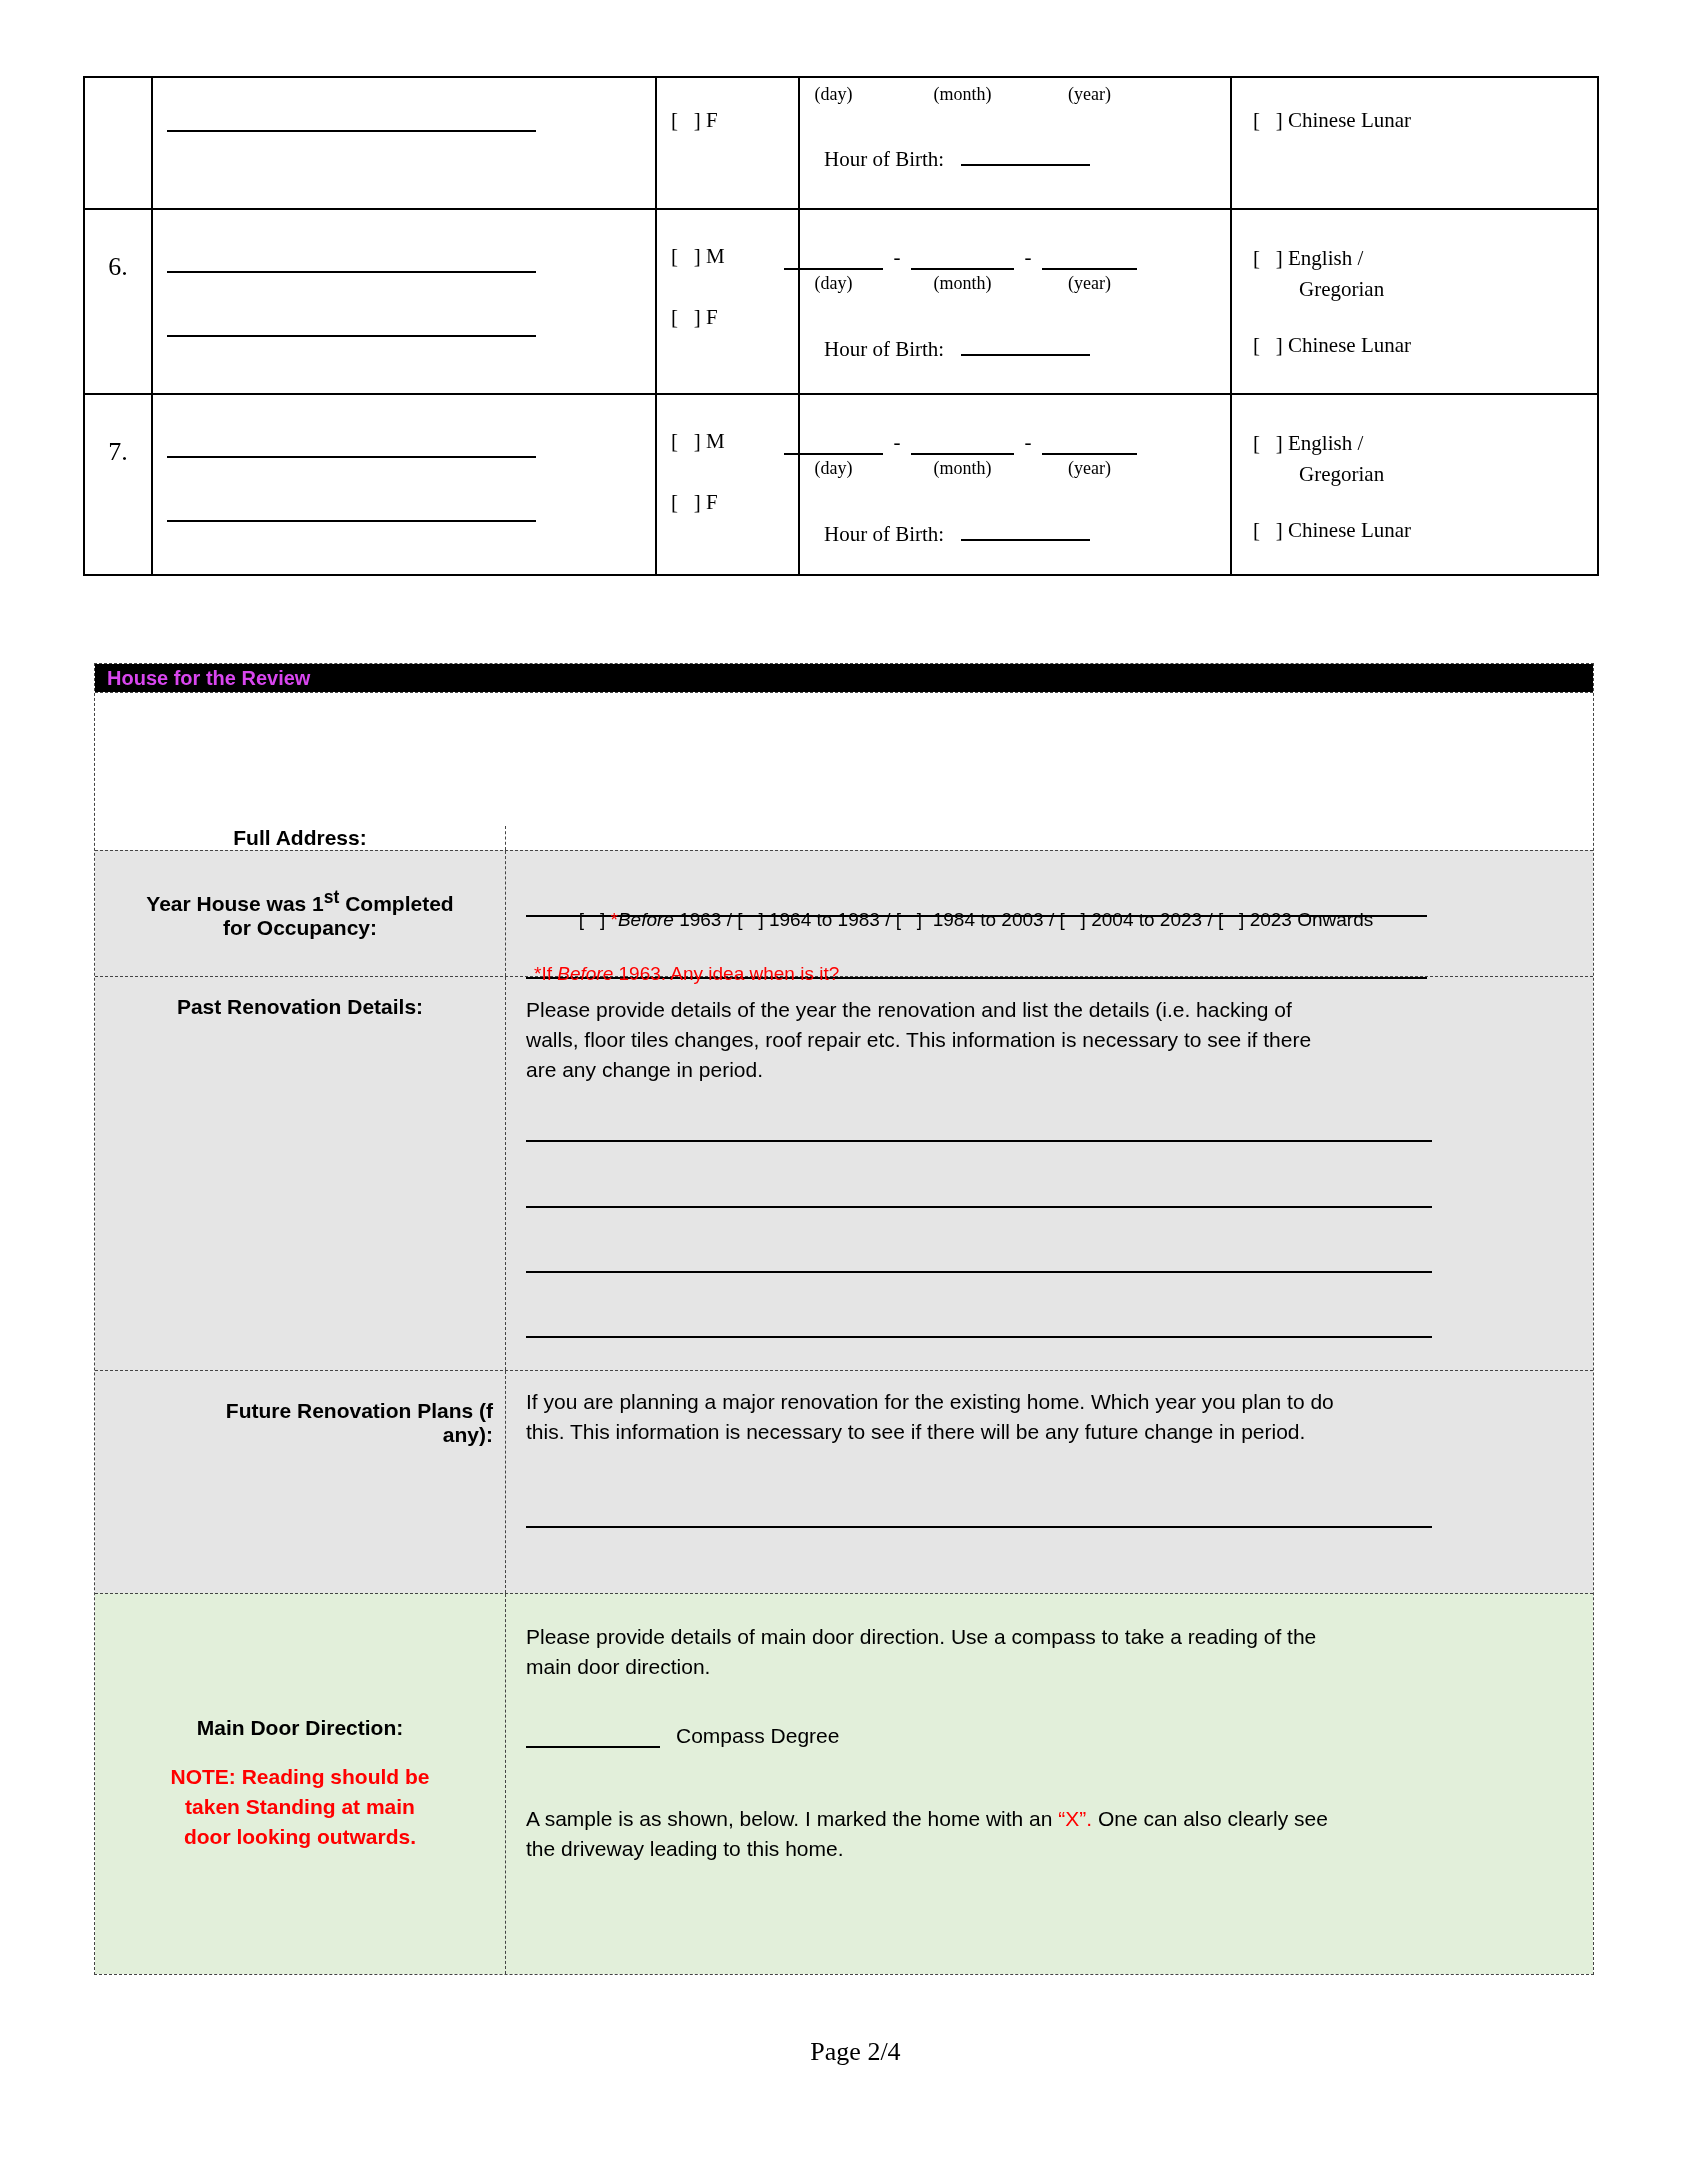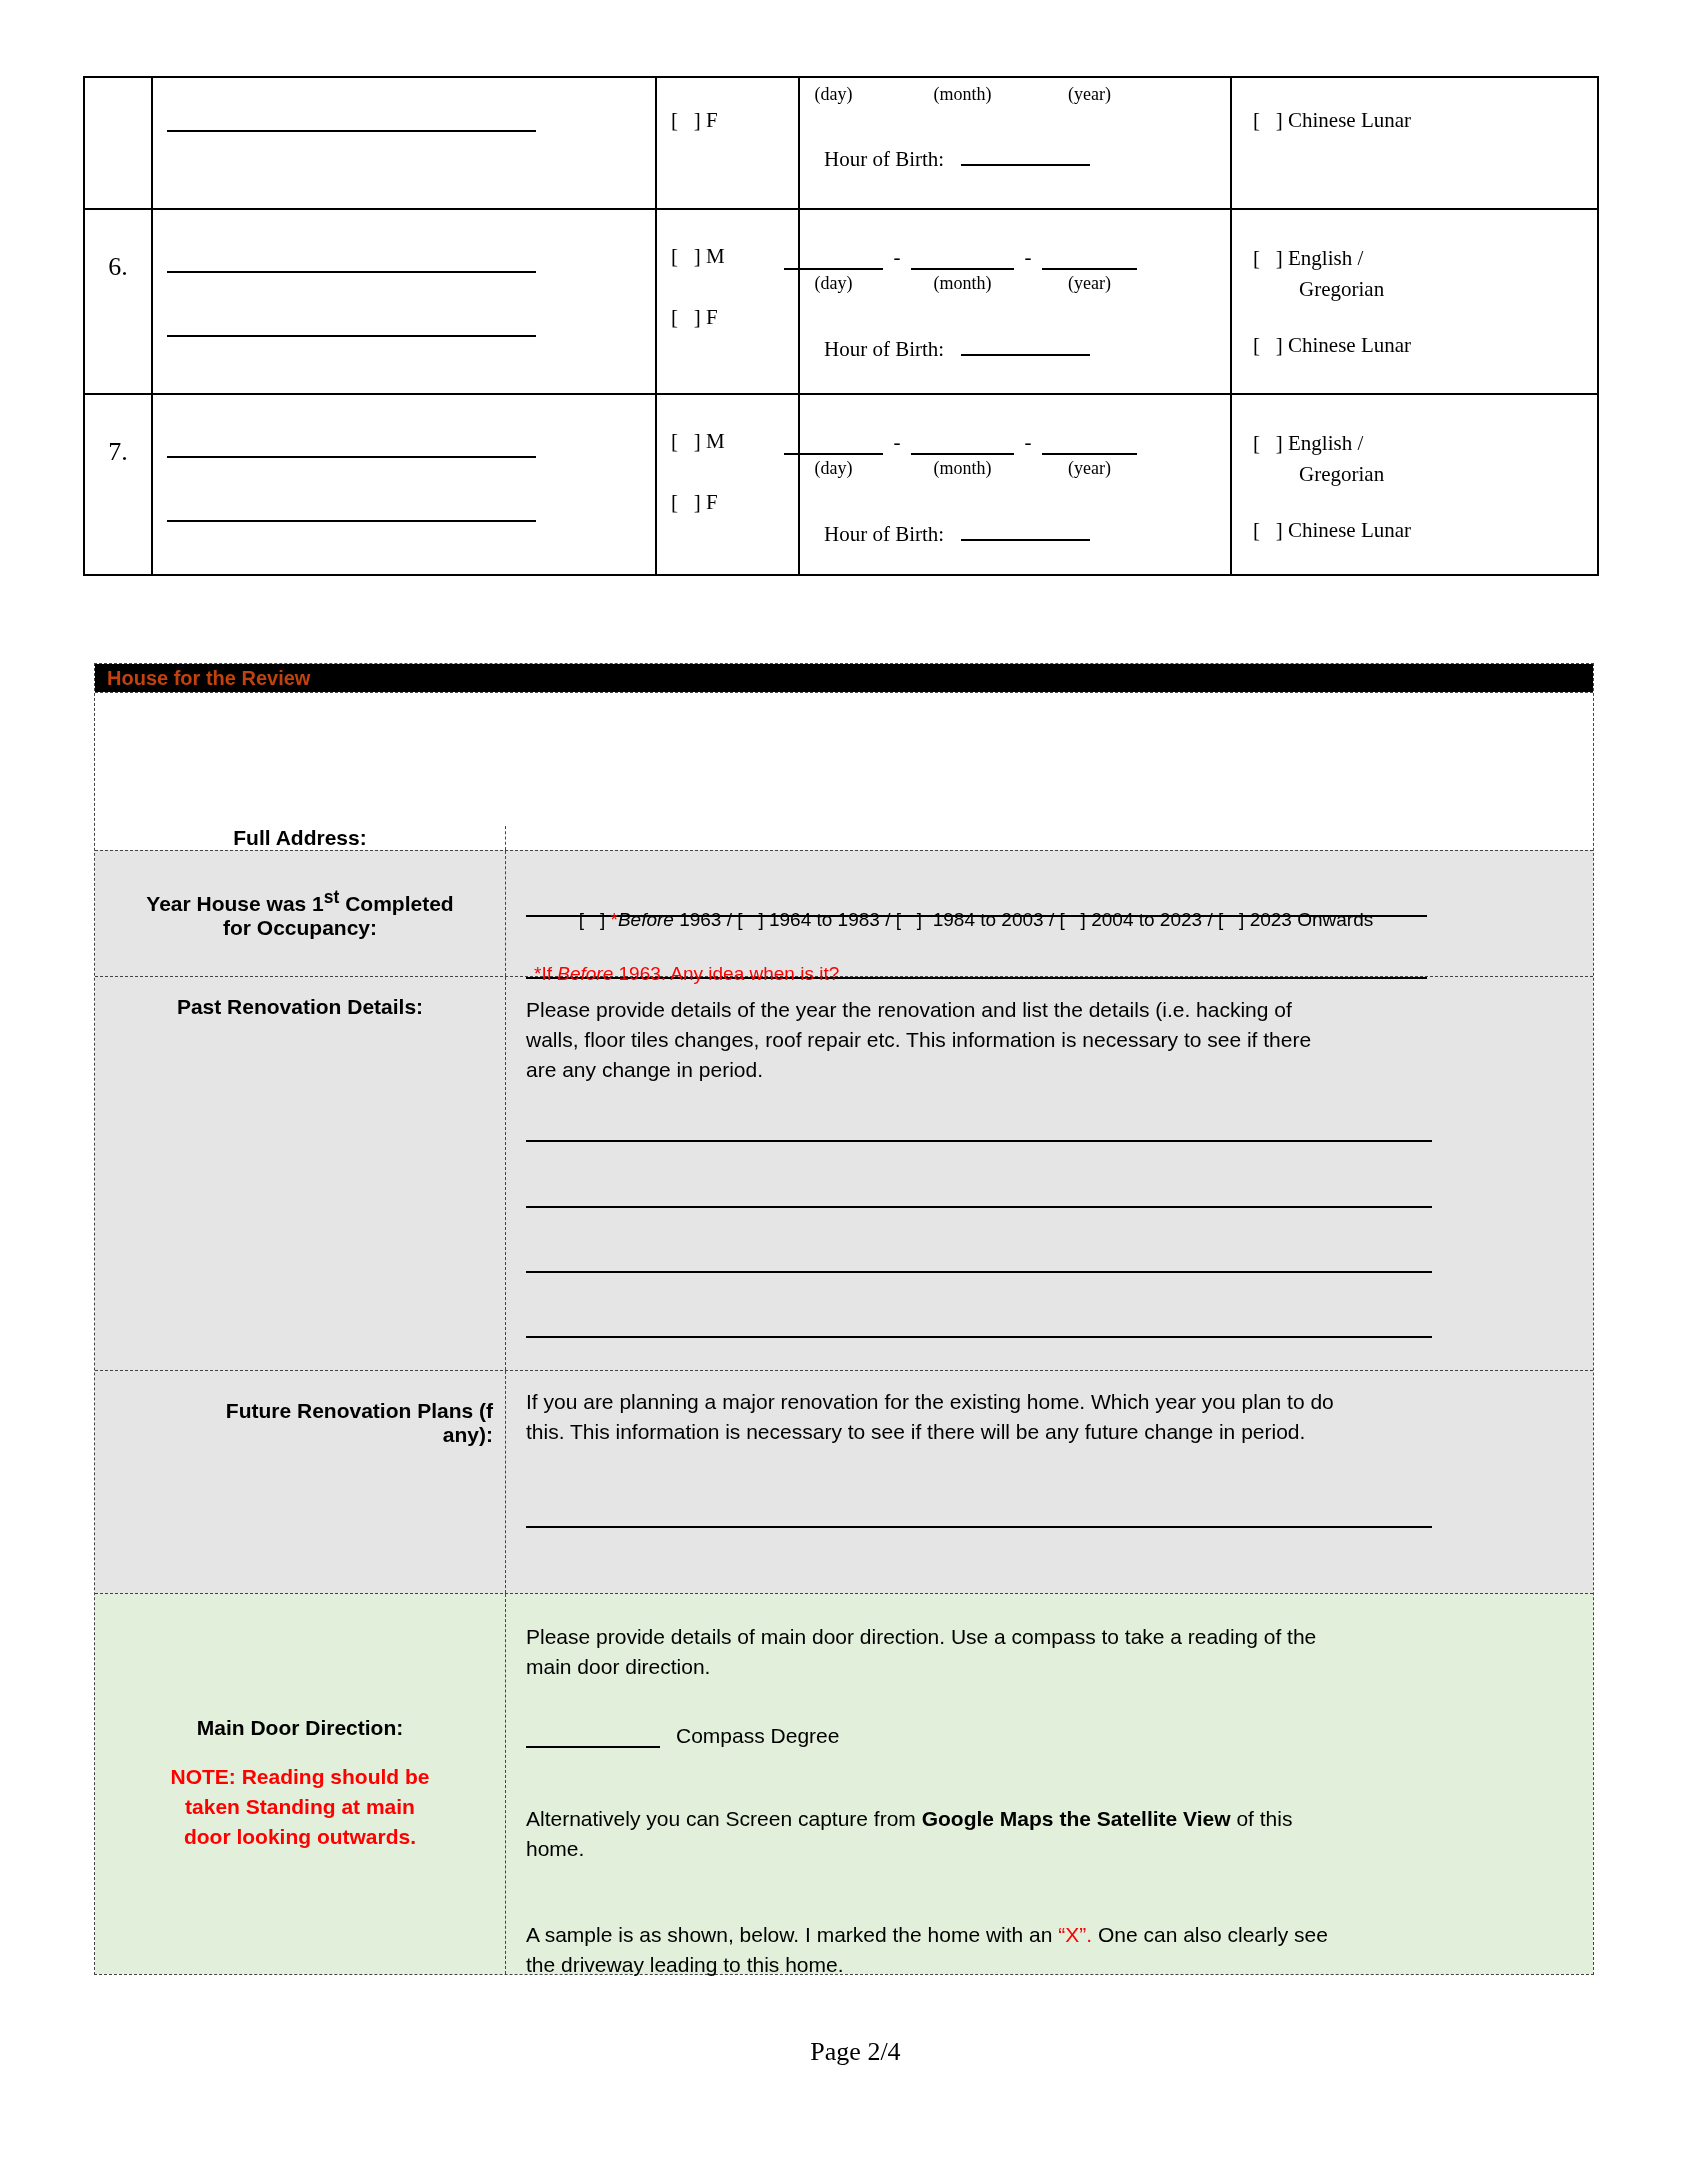--- a/index.html
+++ b/index.html
@@ -33,21 +33,21 @@
   .dl-month{width:103px;margin:0 28px;}
   .dl-year{width:95px;}
   .hourline{position:absolute;left:739px;}
   .hourline .blank{width:129px;height:16px;}
   .calgroup{position:absolute;left:1168px;white-space:pre;}
 
   
   .review-table{position:absolute;left:94px;top:663px;width:1500px;
                 border:1px dashed #444;box-sizing:border-box;
                 font-family:"Liberation Sans", sans-serif;font-size:21px;}
-  .rt-header{height:28px;background:#000000;color:#c2410c;display:flex;align-items:center;
+  .rt-header{height:28px;background:#000000;color:#d946ef;display:flex;align-items:center;
              padding-left:12px;font-weight:bold;font-size:20px;}
   .rt-row{display:flex;border-top:1px dashed #444;box-sizing:border-box;}
   .rt-label{width:411px;border-right:1px dashed #444;box-sizing:border-box;font-weight:bold;}
   .rt-content{flex:1;position:relative;box-sizing:border-box;}
   .row-blue{background:#e5e5e5;}
   .row-green{background:#E2EFDA;}
   .r-address{height:158px;align-items:flex-end;}
   .r-year{height:126px;}
   .r-past{height:394px;}
   .r-future{height:223px;}
@@ -214,24 +214,20 @@
 door looking outwards.</div>
       </div>
       <div class="rt-content">
         <div class="para" style="margin-top:28px">Please provide details of main door direction. Use a compass to take a reading of the
 main door direction.</div>
         <div class="compass-row">
           <span class="blank"></span>
           <span class="clabel">Compass Degree</span>
         </div>
         <div class="para" style="margin-top:26px">
-          <span>Alternatively you can Screen capture from </span><span class="bold">Google Maps the Satellite View</span><span> of this
-home.</span>
-        </div>
-        <div class="para" style="margin-top:26px">
           <span>A sample is as shown, below. I marked the home with an </span><span class="red">“X”.</span><span> One can also clearly see
 the driveway leading to this home.</span>
         </div>
       </div>
     </div>
   </div>
 
   <div class="footer">Page 2/4</div>
 </div>
 

